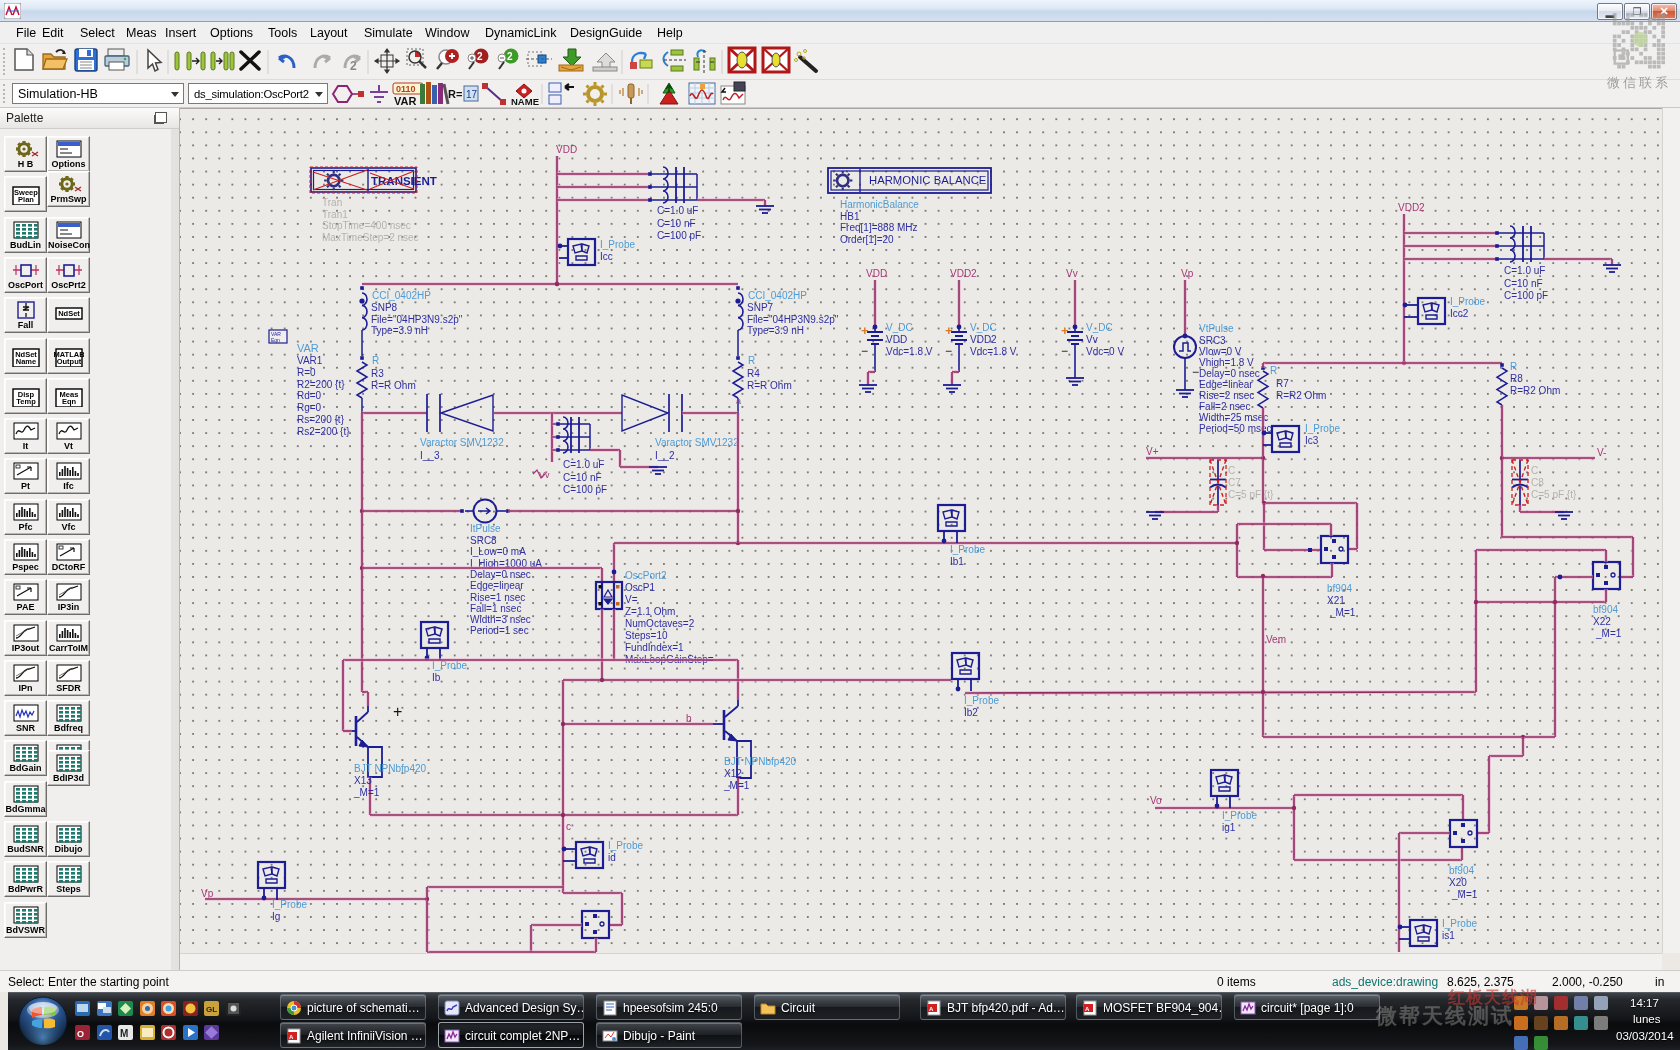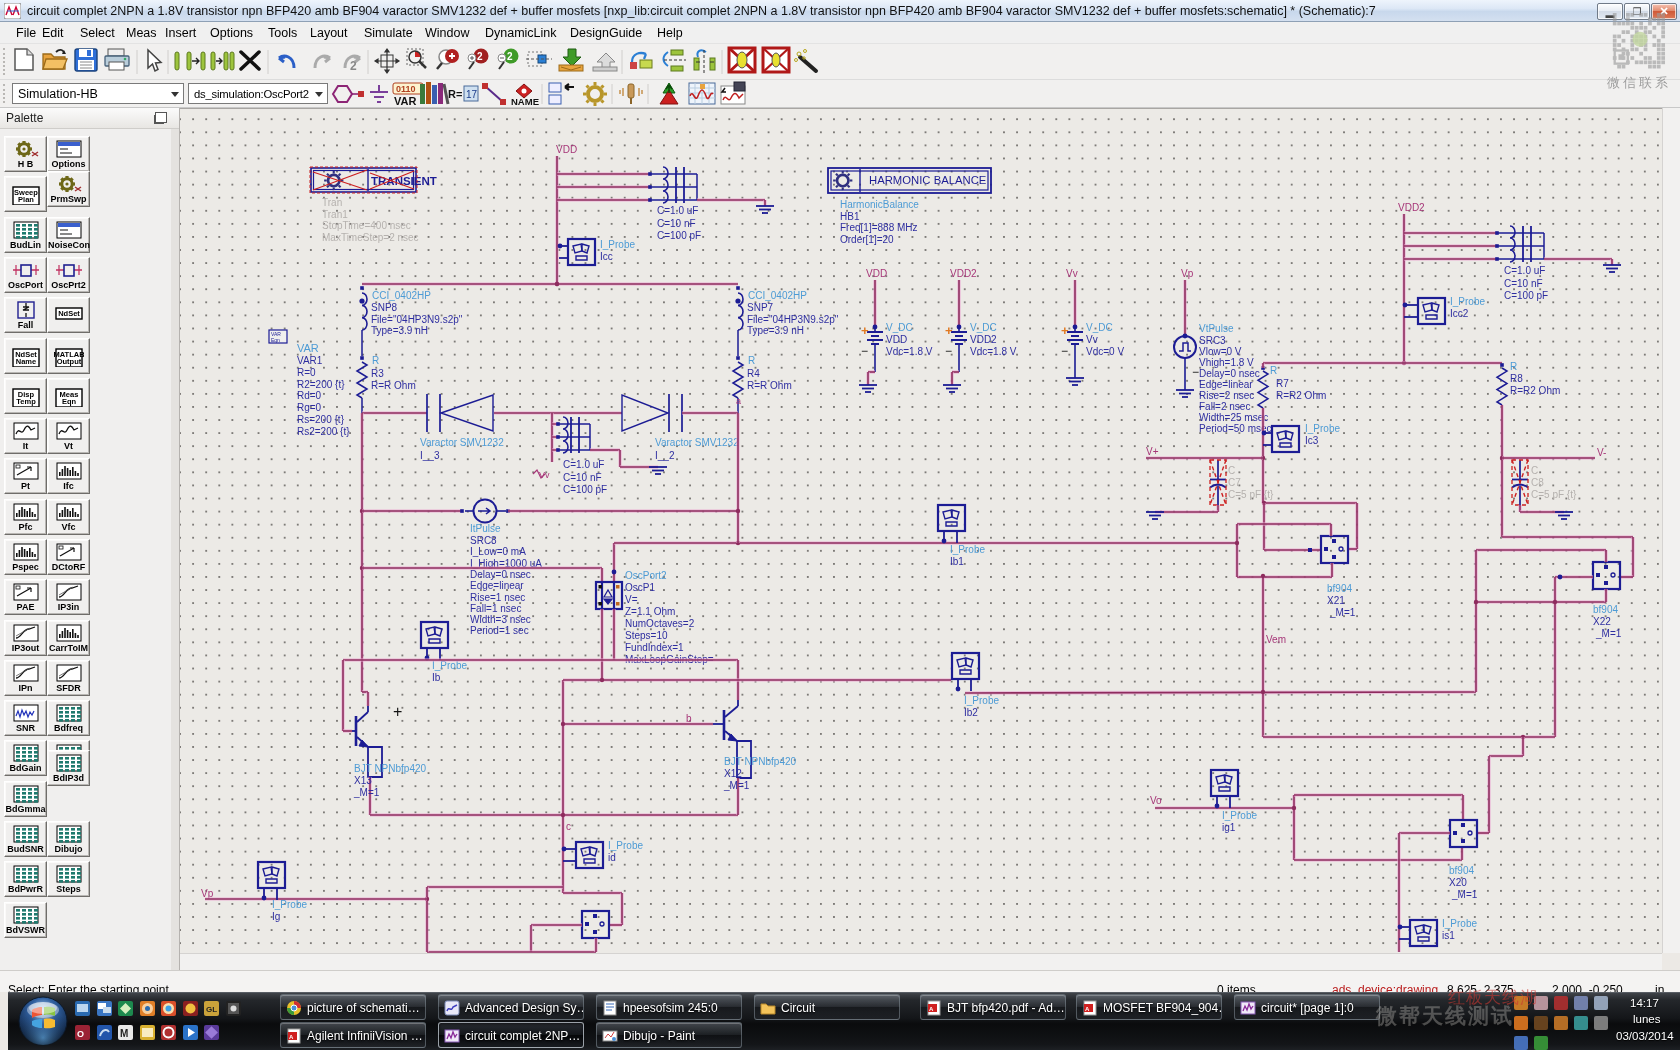--- a/index.html
+++ b/index.html
@@ -37,50 +37,49 @@
 
 #canvas{position:absolute;left:180px;top:108px;width:1482px;height:845px;background:#eceae6;border-top:1px solid #a9a6a3;
  background-image:radial-gradient(circle,#4a4744 0.55px,rgba(0,0,0,0) 0.9px);
  background-size:13.09px 13.09px;background-position:6.6px 3.7px;overflow:hidden}
 #vscroll{position:absolute;left:1662px;top:108px;width:18px;height:845px;background:#f2f1f0;border-left:1px solid #d5d3d1}
 #hscroll{position:absolute;left:180px;top:953px;width:1482px;height:17px;background:#f2f1f0;border-top:1px solid #d5d3d1}
 .thumb{position:absolute;background:#fdfdfd;border:1px solid #b9b7b4;border-radius:2px}
 .sarrow{position:absolute;font-size:8px;color:#555}
 
 #statusbar{position:absolute;left:0;top:970px;width:1680px;height:22px;background:#f4f3f2;border-top:1px solid #cfcdca;font-size:12px;color:#000}
-#statusbar span{position:absolute;top:12px;white-space:nowrap}
+#statusbar span{position:absolute;top:4px;white-space:nowrap}
 
 #taskbar{position:absolute;left:8px;top:992px;width:1680px;height:58px;
  background:linear-gradient(#43474d 0%,#24272b 14%,#141619 45%,#0a0b0d 55%,#131518 90%,#1d2024 100%)}
 #taskbar:before{content:"";position:absolute;left:0;top:0;width:100%;height:1px;background:#585d64}
 .tbtn{position:absolute;height:26px;border:1px solid rgba(130,140,150,.55);border-radius:3px;
  background:linear-gradient(rgba(150,160,172,.40),rgba(70,76,84,.28) 48%,rgba(16,18,22,.45) 52%,rgba(60,66,74,.25));
  color:#fff;font-size:12px;box-shadow:inset 0 1px 0 rgba(255,255,255,.25)}
 .tbtn.active{background:linear-gradient(rgba(70,76,86,.5),rgba(22,25,30,.75) 48%,rgba(5,6,8,.85) 52%,rgba(28,32,38,.6));border-color:rgba(200,208,216,.75);box-shadow:inset 0 1px 3px rgba(0,0,0,.6)}
 .tbtn .ti{position:absolute;left:5px;top:5px;width:16px;height:16px}
 .tbtn .tt{position:absolute;left:26px;top:6px;white-space:nowrap;max-width:118px;overflow:hidden;text-shadow:0 1px 2px #000}
 .qi{position:absolute;width:17px;height:17px;border-radius:2px}
 
 #qr{position:absolute;left:1612px;top:13px;width:56px;height:60px;opacity:.62}
 #qrtxt{position:absolute;left:1607px;top:74px;font-size:13px;color:#8a8a8a;opacity:.8;letter-spacing:3px}
 #wm2{position:absolute;left:1376px;top:1002px;font-size:21px;color:rgba(215,210,205,.32);letter-spacing:2px;font-weight:bold}
-#wm3{position:absolute;left:1448px;top:986px;font-size:17px;color:rgba(200,55,48,.6);font-weight:normal;letter-spacing:1px}
+#wm3{position:absolute;left:1448px;top:986px;font-size:17px;color:rgba(200,55,48,.6);font-weight:bold;letter-spacing:1px}
 .clock{position:absolute;color:#fff;font-size:11.5px;text-shadow:0 1px 1px #000}
 svg text{font-family:"Liberation Sans",sans-serif}
 </style></head>
 <body>
 <div id="screen">
 
 <div id="titlebar">
  <svg class="ticon" viewBox="0 0 17 16">
         <rect x="0" y="0" width="17" height="16" rx="2" fill="#fff" stroke="#888"></rect>
         <path d="M2 12 L5 4 L8 12 M9 12 L12 4 L15 12" stroke="#c03" fill="none" stroke-width="1.4"></path>
         <path d="M3 8 h12" stroke="#36c" stroke-width="1"></path>
       </svg>
- <div class="ttext">circuit complet 2NPN a 1.8V  transistor npn BFP420 amb BF904 varactor SMV1232 def + buffer mosfets [nxp_lib:circuit complet 2NPN a 1.8V  transistor npn BFP420 amb BF904 varactor SMV1232 def + buffer mosfets:schematic] * (Schematic):7</div>
  <div class="winbtn" id="btnmin">
         <span style="font-size:9px;color:#444;margin-top:6px">▬</span>
       </div>
  <div class="winbtn" id="btnmax">
         <span style="font-size:10px;color:#444">❐</span>
       </div>
  <div class="winbtn" id="btnclose">
         <span style="color:#fff;font-weight:bold">✕</span>
       </div>
 </div>
@@ -1642,21 +1641,21 @@
 <div class="thumb" style="left:905px;top:955px;width:45px;height:13px"></div>
 <div class="sarrow" style="left:183px;top:957px">◀</div>
 <div class="sarrow" style="left:1650px;top:957px">▶</div>
 
 <div id="vscroll"></div>
 <div id="hscroll"></div>
 
 <div id="statusbar">
  <span style="left:8px">Select: Enter the starting point</span>
  <span style="left:1217px">0 items</span>
- <span style="left:1332px;color:#b91c1c">ads_device:drawing</span>
+ <span style="left:1332px;color:#0f766e">ads_device:drawing</span>
  <span style="left:1447px">8.625, 2.375</span>
  <span style="left:1552px">2.000, -0.250</span>
  <span style="left:1655px">in</span>
 </div>
 
 <div id="taskbar">
       <svg style="position:absolute;left:9px;top:3px" width="52" height="52">
 <defs>
           <radialGradient id="orb" cx="50%" cy="30%" r="70%">
             <stop offset="0%" stop-color="#b8d8f8"></stop>

